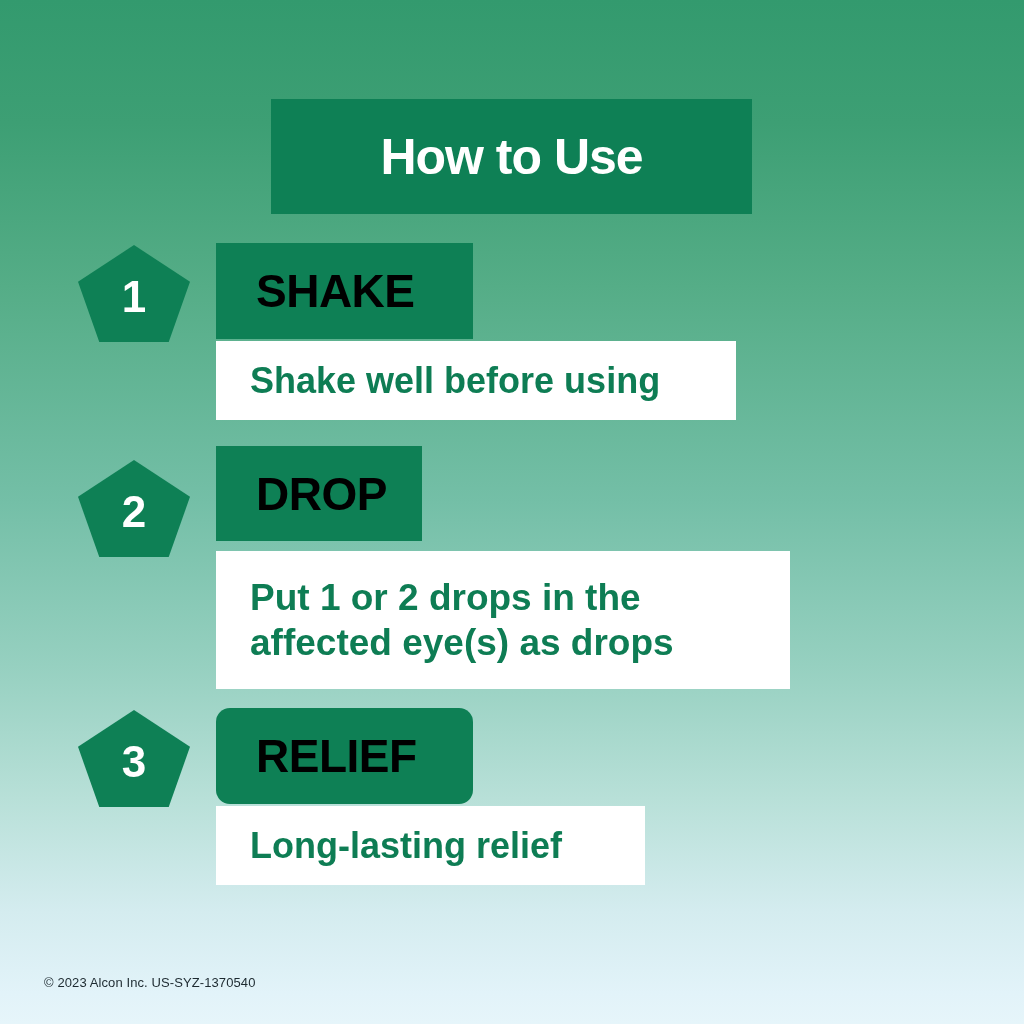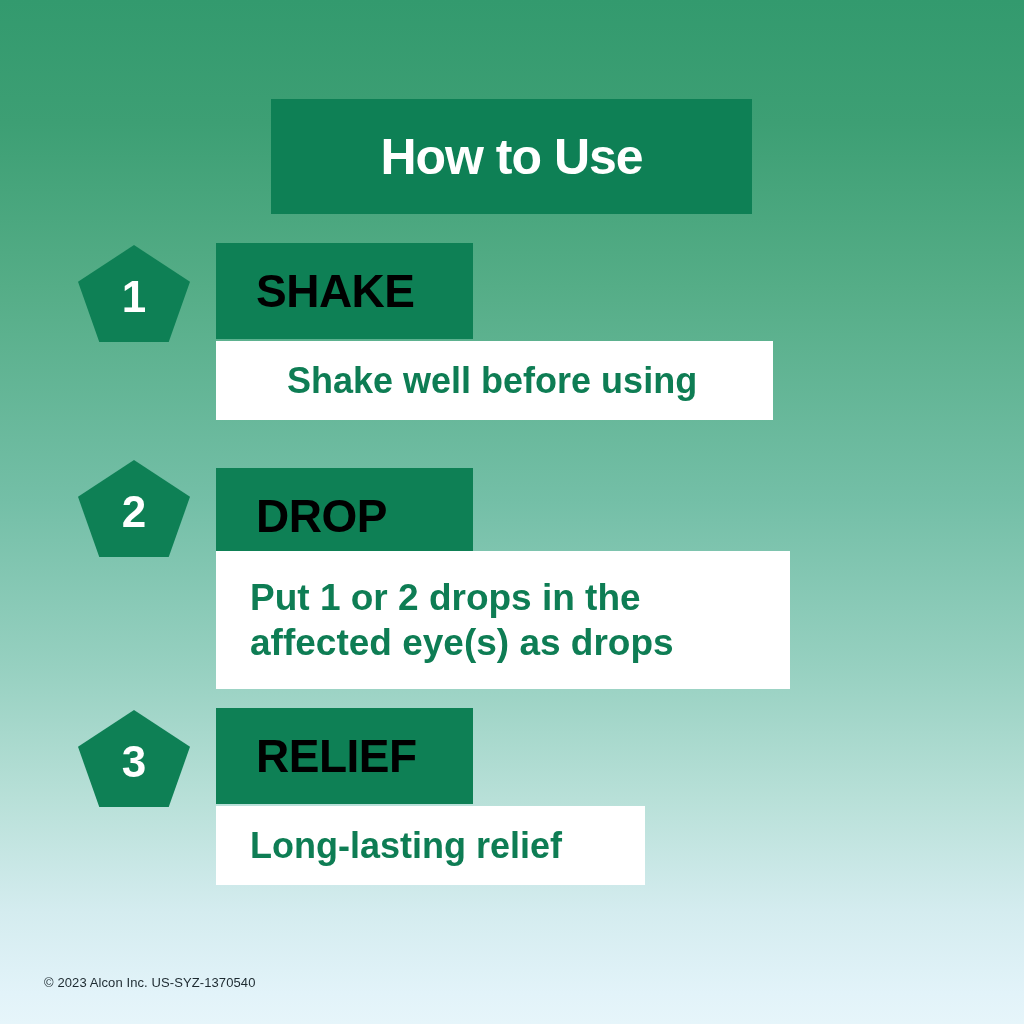--- a/index.html
+++ b/index.html
@@ -108,30 +108,30 @@
     padding-left: 34px;
     padding-right: 18px;
   }
   .body-text.two-line {
     font-size: 37px;
   }
 
   
   #step1 .badge      { left: 78px;  top: 245px; }
   #step1 .head-block { left: 216px; top: 243px; width: 257px; height: 96px; }
-  #step1 .body-block { left: 216px; top: 341px; width: 520px; height: 79px; padding-left: 37px; }
+  #step1 .body-block { left: 216px; top: 341px; width: 520px; height: 79px; }
 
   
   #step2 .badge      { left: 78px;  top: 460px; }
-  #step2 .head-block { left: 216px; top: 468px; width: 257px; height: 95px; }
+  #step2 .head-block { left: 216px; top: 446px; width: 206px; height: 95px; }
   #step2 .body-block { left: 216px; top: 551px; width: 574px; height: 138px; }
 
   
   #step3 .badge      { left: 78px;  top: 710px; }
-  #step3 .head-block { left: 216px; top: 708px; width: 257px; height: 96px; }
+  #step3 .head-block { left: 216px; top: 708px; width: 257px; height: 96px; border-radius: 14px; }
   #step3 .body-block { left: 216px; top: 806px; width: 429px; height: 79px; text-align: center; }
 
   
   .copyright {
     position: absolute;
     left: 44px;
     top: 975px;
     color: #1d2a30;
     font-size: 13px;
     font-weight: normal;

